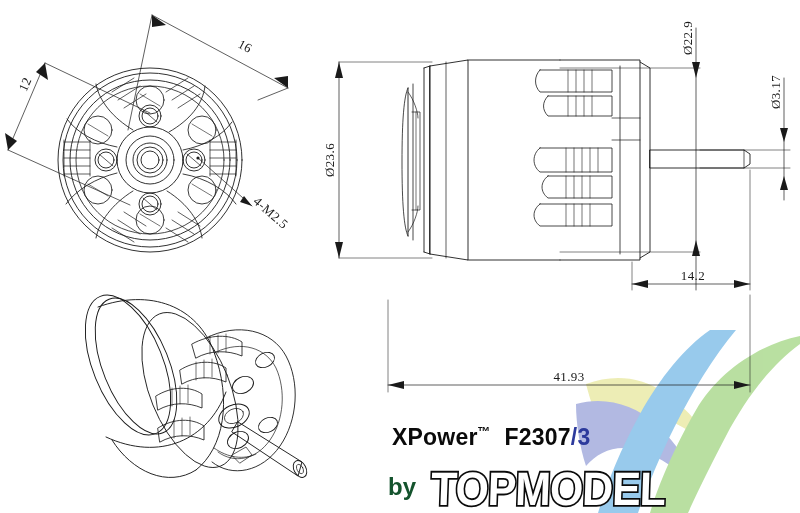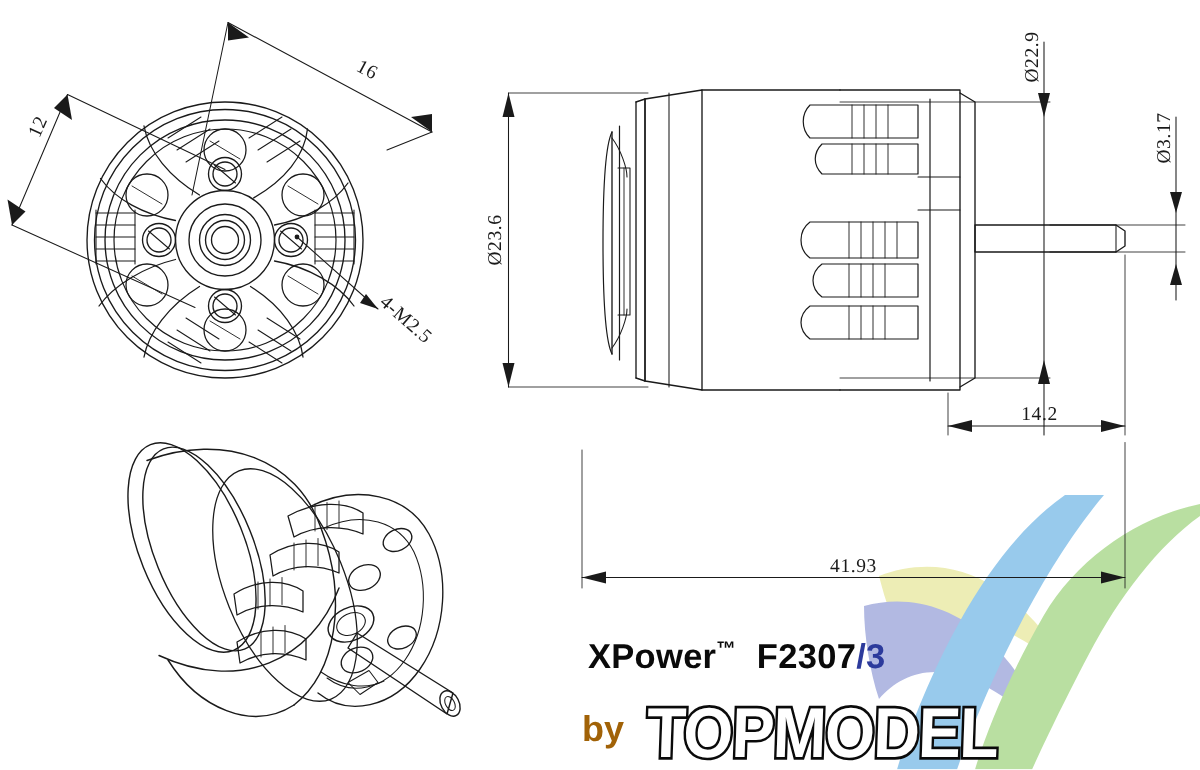--- a/index.html
+++ b/index.html
@@ -27,21 +27,21 @@
     color:#0a0a0a;
   }
   #brand-xpower .tm{font-size:13px;vertical-align:super;letter-spacing:0;}
   #brand-xpower .model{margin-left:14px;}
   #brand-xpower .rev{color:#2c3a9c;}
   #brand-by{
     left:388px; top:473px;
     font-family:"Liberation Sans", sans-serif;
     font-weight:bold;
     font-size:24px;
-    color:#a16207;
+    color:#14532d;
   }
   #topmodel-wrap{position:absolute;left:428px;top:462px;}
 </style>
 </head>
 <body>
 
 <div id="sheet">
 
   <svg class="layer" viewBox="0 0 800 513">
     <g opacity="0.80">

